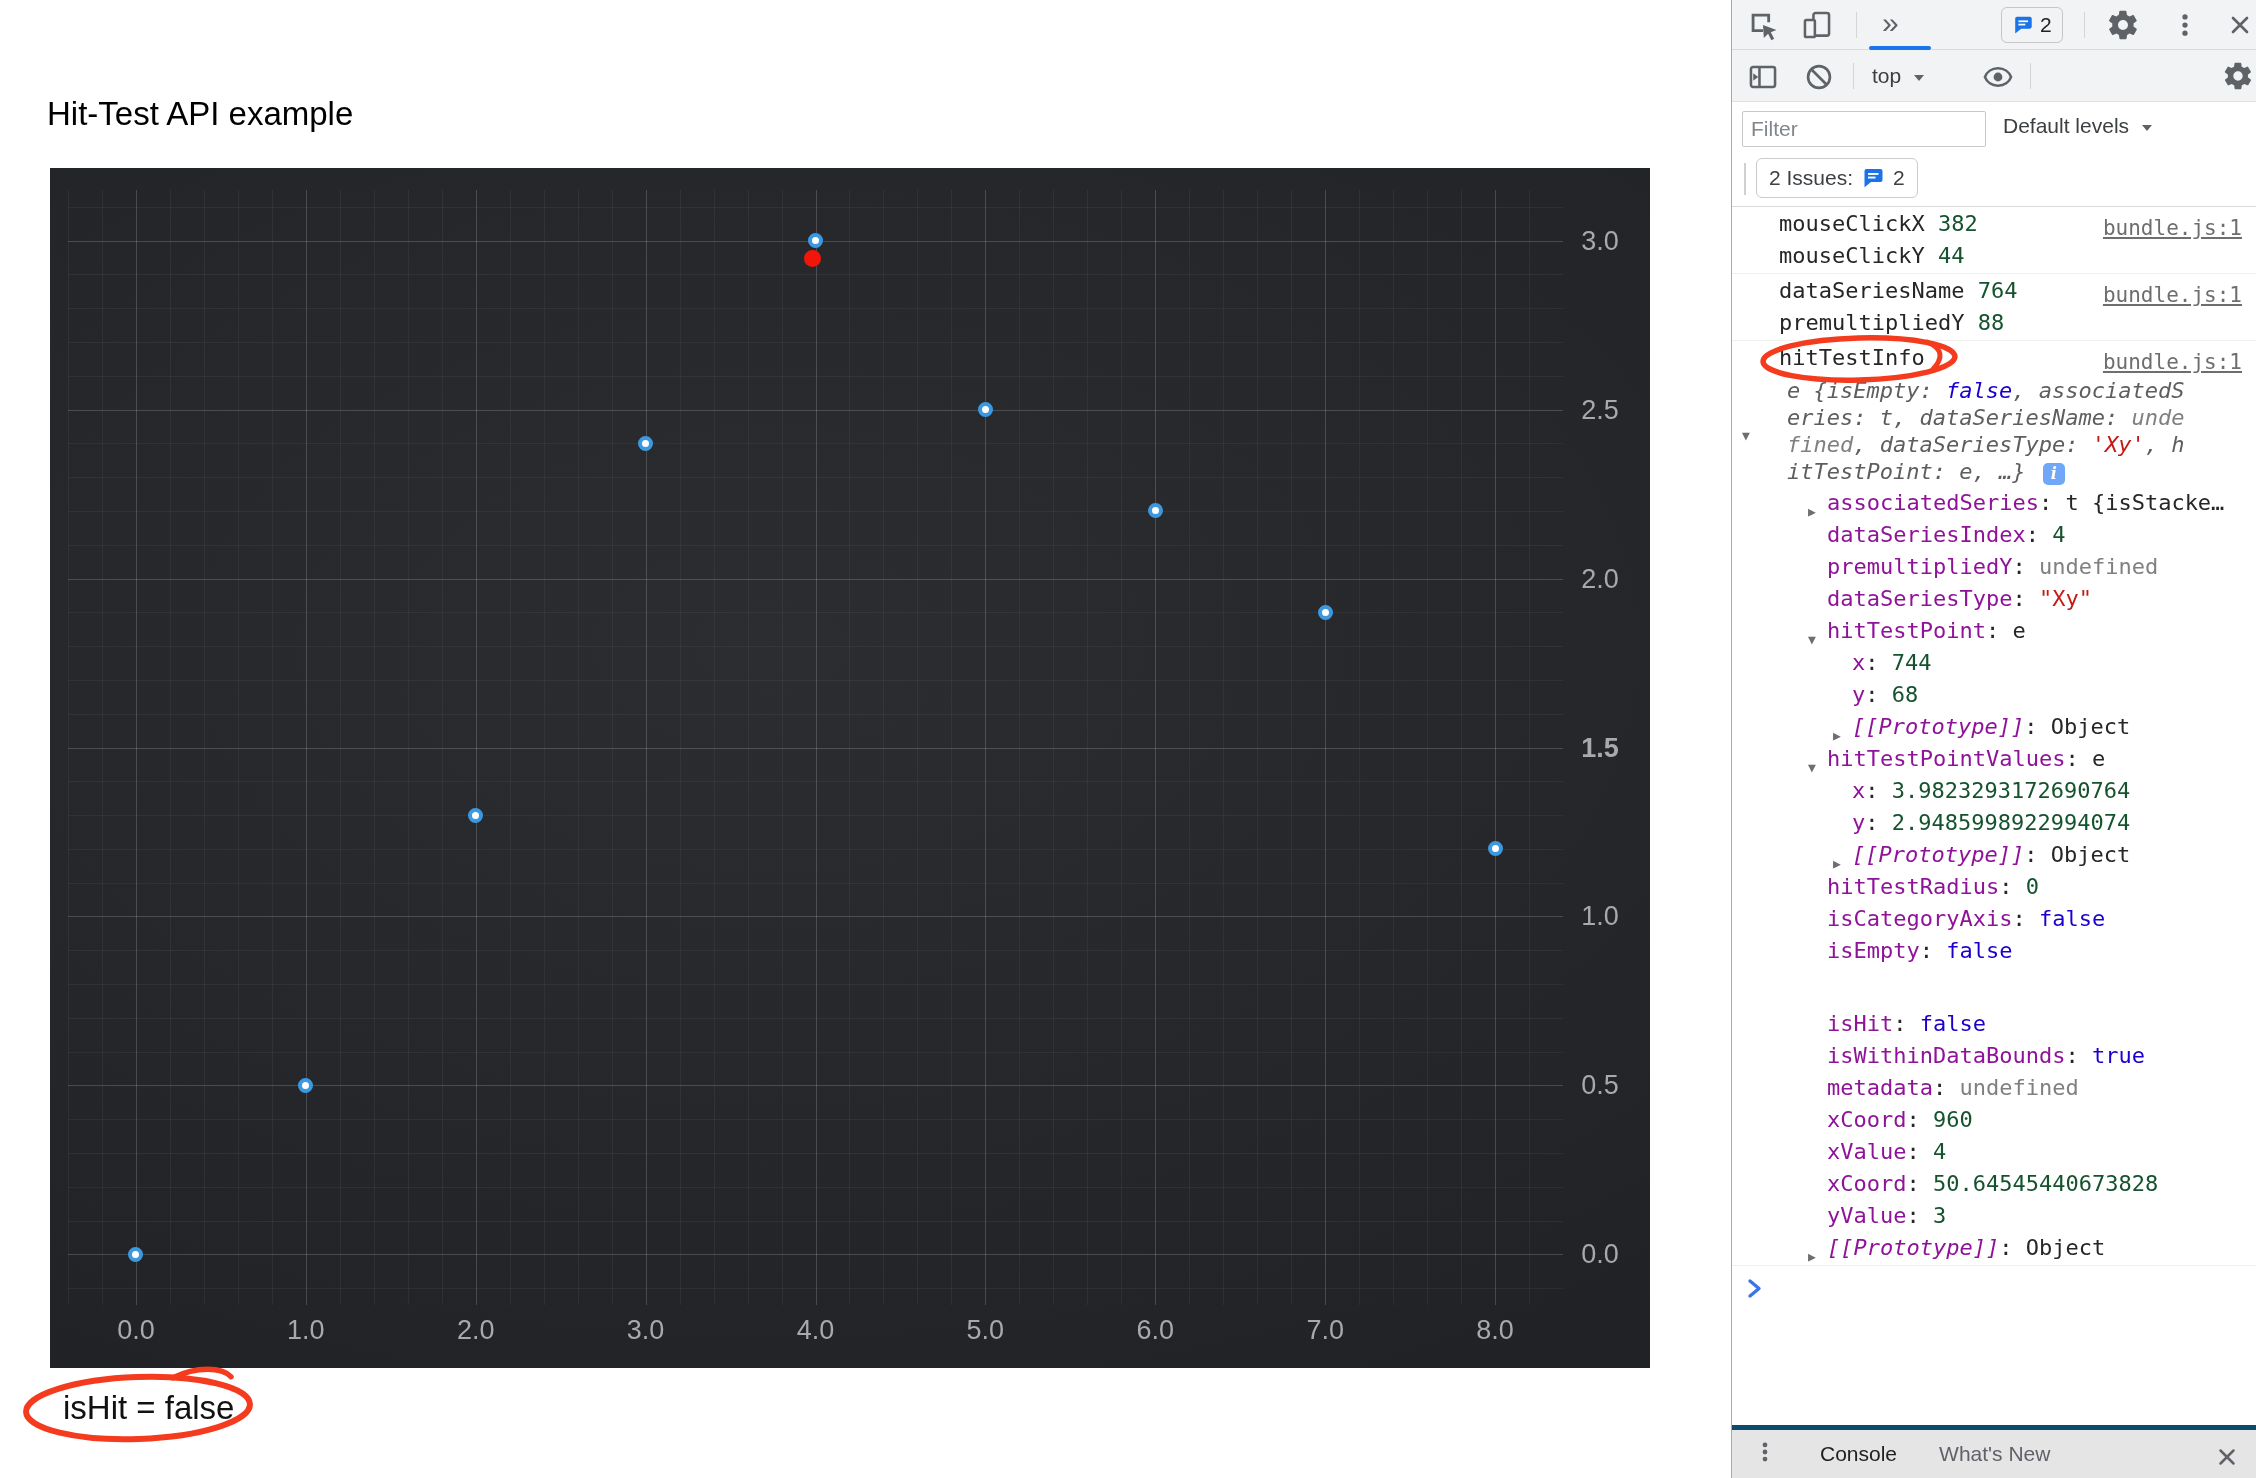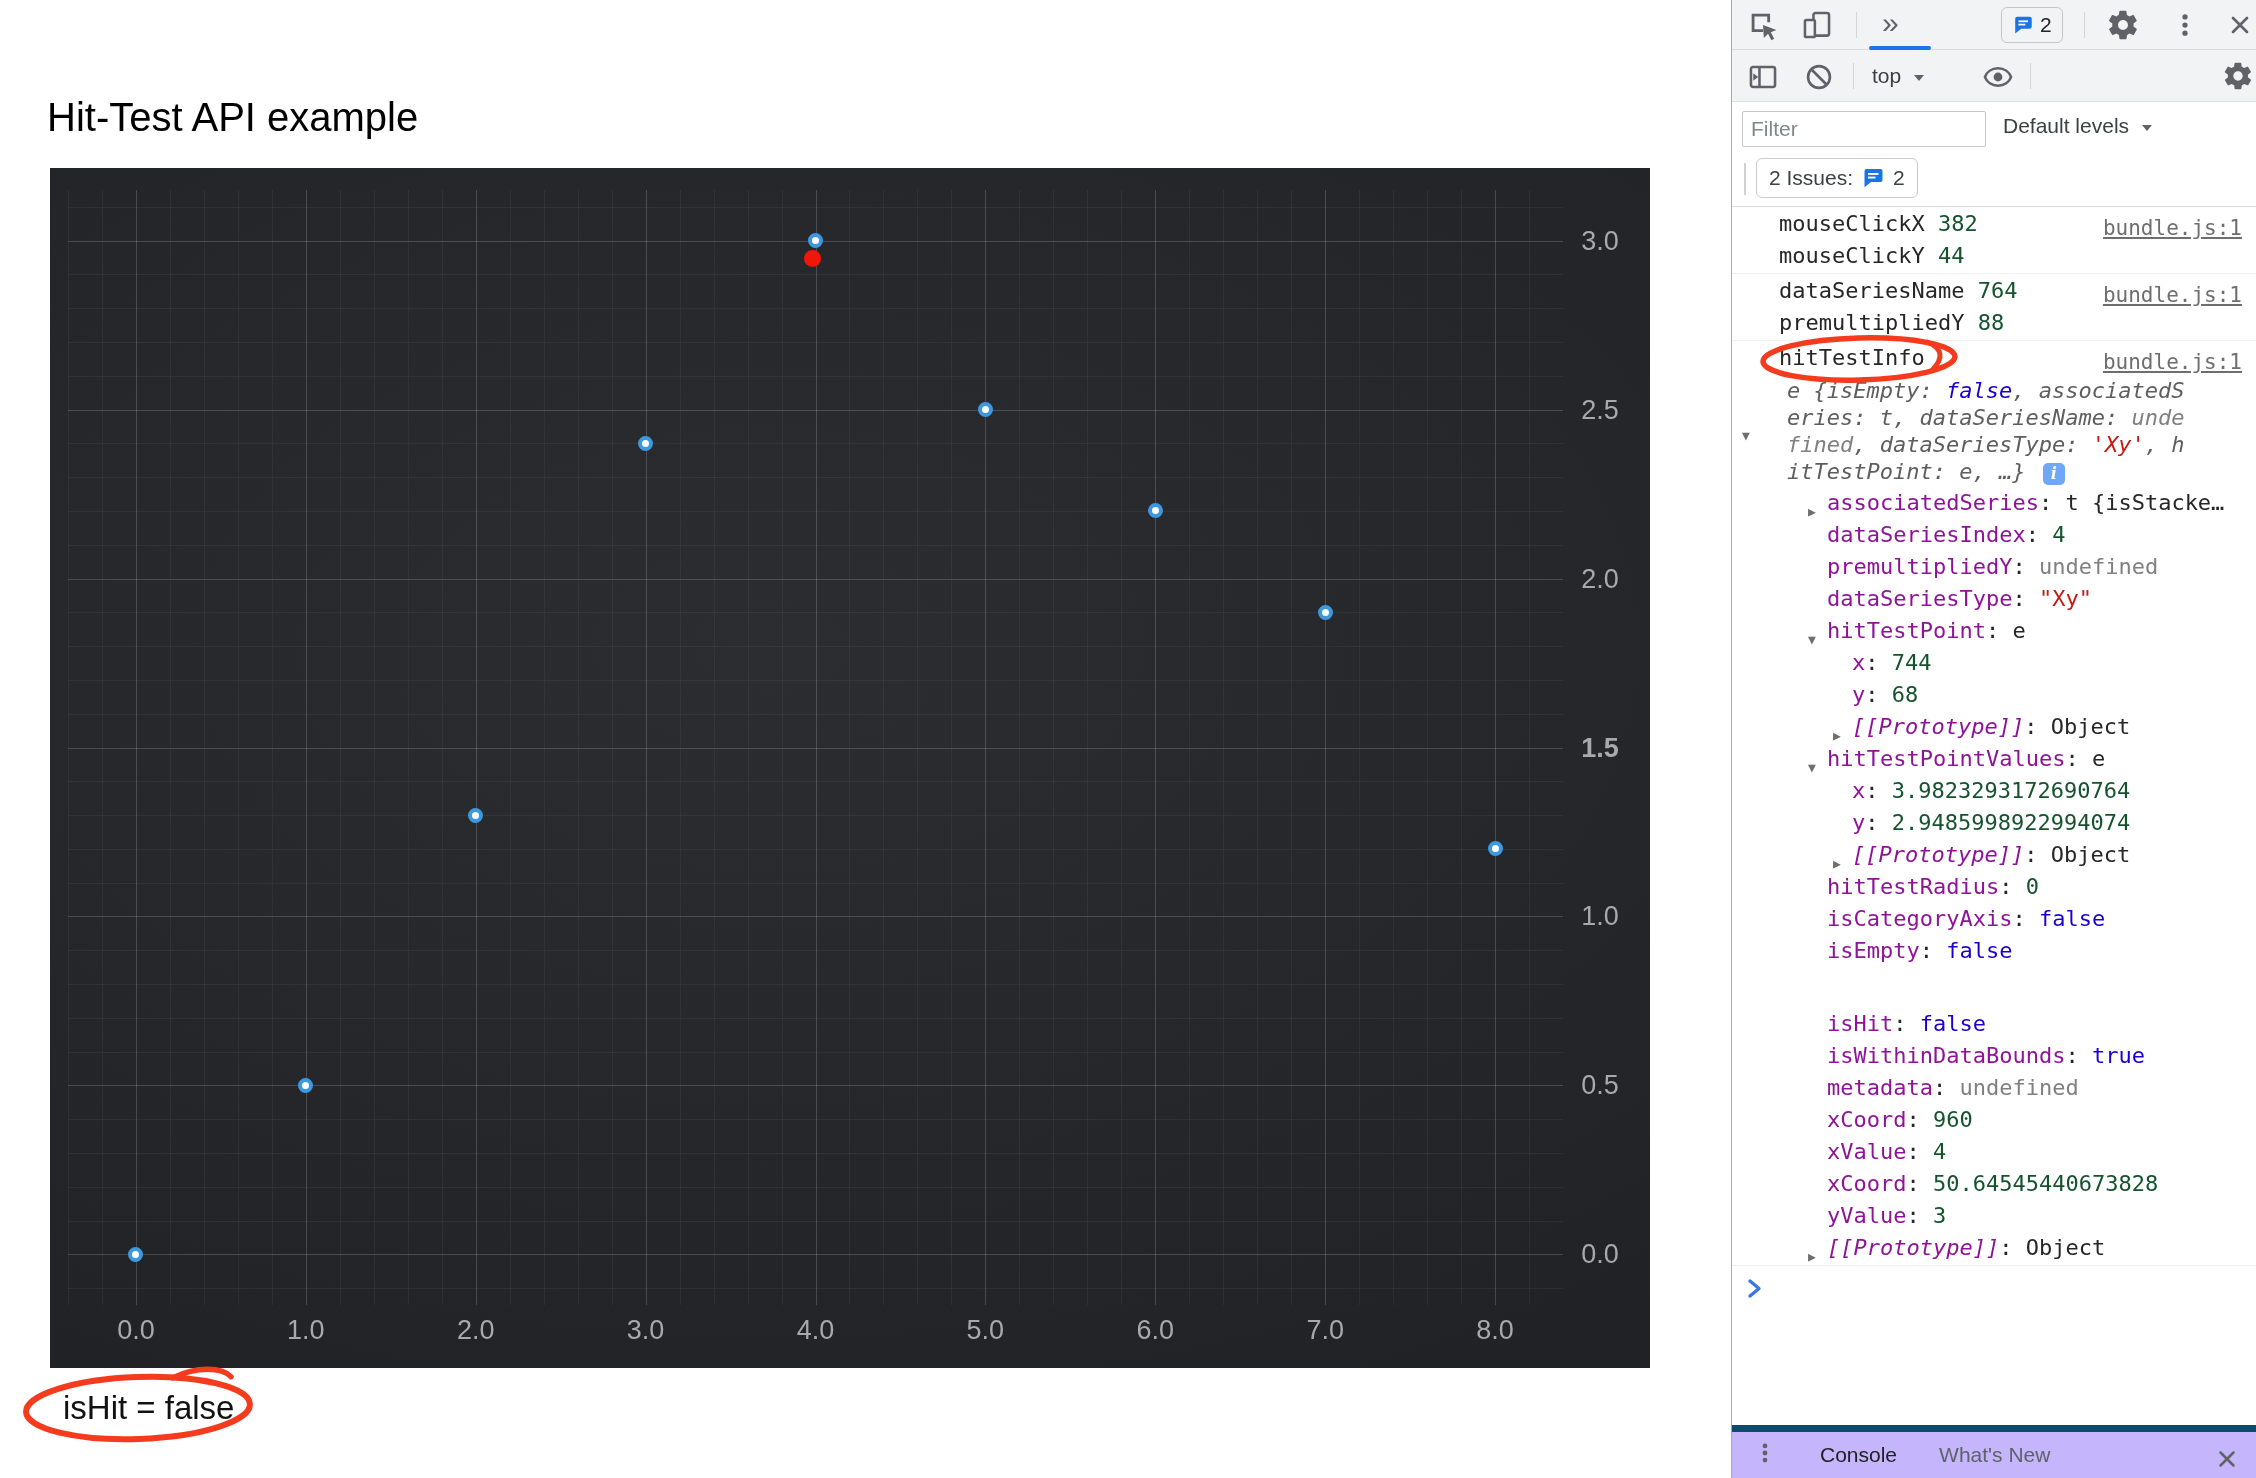--- a/index.html
+++ b/index.html
@@ -1,19 +1,19 @@
 <!DOCTYPE html>
 <html><head>
 <meta charset="utf-8">
 <style>
   html,body{margin:0;padding:0;background:#fff;}
   .stage{position:relative;width:2256px;height:1478px;overflow:hidden;background:#fff;
          font-family:"Liberation Sans",sans-serif;}
   
-  .page-title{position:absolute;left:47px;top:95px;font-size:40px;color:#000;}
+  .page-title{position:absolute;left:47px;top:95px;font-size:33px;color:#000;}
   .chart{position:absolute;left:50px;top:168px;width:1600px;height:1200px;
          background:radial-gradient(120% 95% at 45% 40%, #2c2d31 0%, #242529 55%, #1d1e22 100%);}
   .plot{position:absolute;left:18px;top:22px;width:1495px;height:1115px;overflow:hidden;}
   .gl-v,.gl-h{position:absolute;}
   .gl-v{top:0;width:1px;height:100%;}
   .gl-h{left:0;height:1px;width:100%;}
   .pt{position:absolute;border-radius:50%;box-sizing:border-box;}
   .pt-blue{width:15px;height:15px;background:#fff;border:4.5px solid #3C99E0;}
   .pt-red{width:17px;height:17px;}
   .xaxis{position:absolute;left:0;top:1140px;width:1600px;height:44px;}
@@ -55,22 +55,22 @@
   .src{position:absolute;top:5px;right:14px;font-size:21px;color:#6E6E6E;text-decoration:underline;cursor:pointer;}
   .tri{position:absolute;font-size:13px;color:#6E6E6E;cursor:pointer;}
   .pwrap{display:inline-block;width:31ch;word-break:break-all;font-style:italic;color:#5E5E5E;
          line-height:27px;vertical-align:top;padding:3px 0 2px 0;}
   .sp{color:#262626}.sk{color:#8F1399}.ski{color:#8F1399;font-style:italic}
   .sn{color:#14532d}.sb{color:#1C00CF}.ss{color:#C41A16}.su{color:#808080}.sg{color:#5E5E5E}
   .iinfo{display:inline-block;width:22px;height:22px;border-radius:5px;background:#70A7F7;color:#fff;
          font:italic 700 16px/22px "DejaVu Serif",serif;text-align:center;margin-left:4px;cursor:pointer;}
   .c-prompt{position:relative;padding:12px 0 0 14px;height:30px;}
   
-  .drawer{position:absolute;left:0;top:1425px;width:100%;height:53px;background:#c4b5fd;
-          border-top:7px solid #0c4a6e;box-sizing:border-box;display:flex;align-items:center;}
+  .drawer{position:absolute;left:0;top:1425px;width:100%;height:53px;background:#e5e5e5;
+          border-top:5px solid #0c4a6e;box-sizing:border-box;display:flex;align-items:center;}
   .drawer .tab{margin-left:42px;cursor:pointer;}
   .tab-active{color:#202124;}
   .tab-idle{color:#5F6368;}
   .drawer-close{position:absolute;right:16px;top:14px;cursor:pointer;}
 </style>
 </head>
 <body>
 
 <div class="stage">
 

